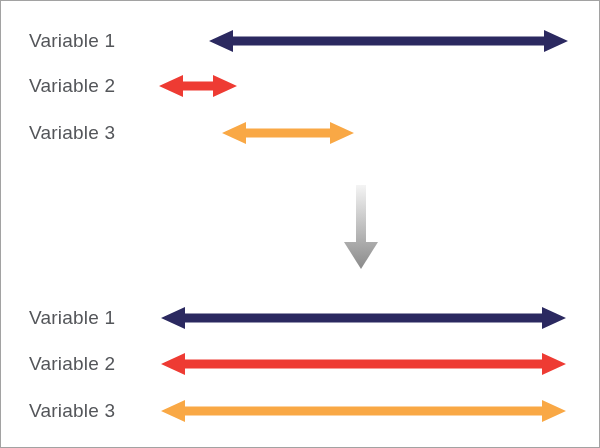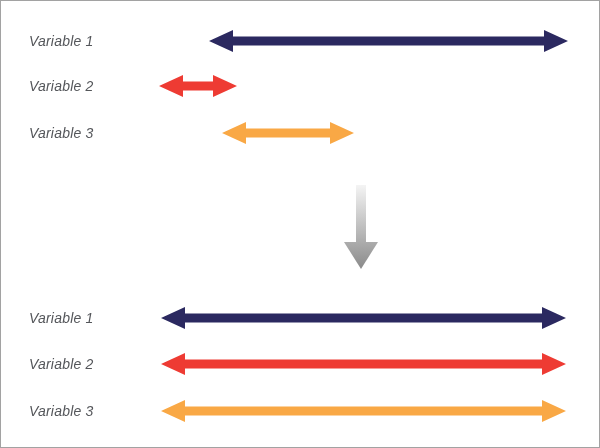--- a/index.html
+++ b/index.html
@@ -13,27 +13,26 @@
     height: 448px;
     box-sizing: border-box;
     background: #ffffff;
     border: 1px solid #a2a2a2;
     overflow: hidden;
     font-family: "Liberation Sans", "DejaVu Sans", sans-serif;
   }
   .var-label {
     position: absolute;
     transform: translateY(-52%);
-    font-size: 14px;
+    font-size: 19px;
     font-weight: 400;
     letter-spacing: 0.2px;
     color: #54565a;
     white-space: nowrap;
     user-select: none;
-    font-style: italic;
   }
   .range-arrow {
     position: absolute;
     display: block;
   }
   .down-arrow {
     position: absolute;
     left: 0;
     top: 0;
     width: 600px;

